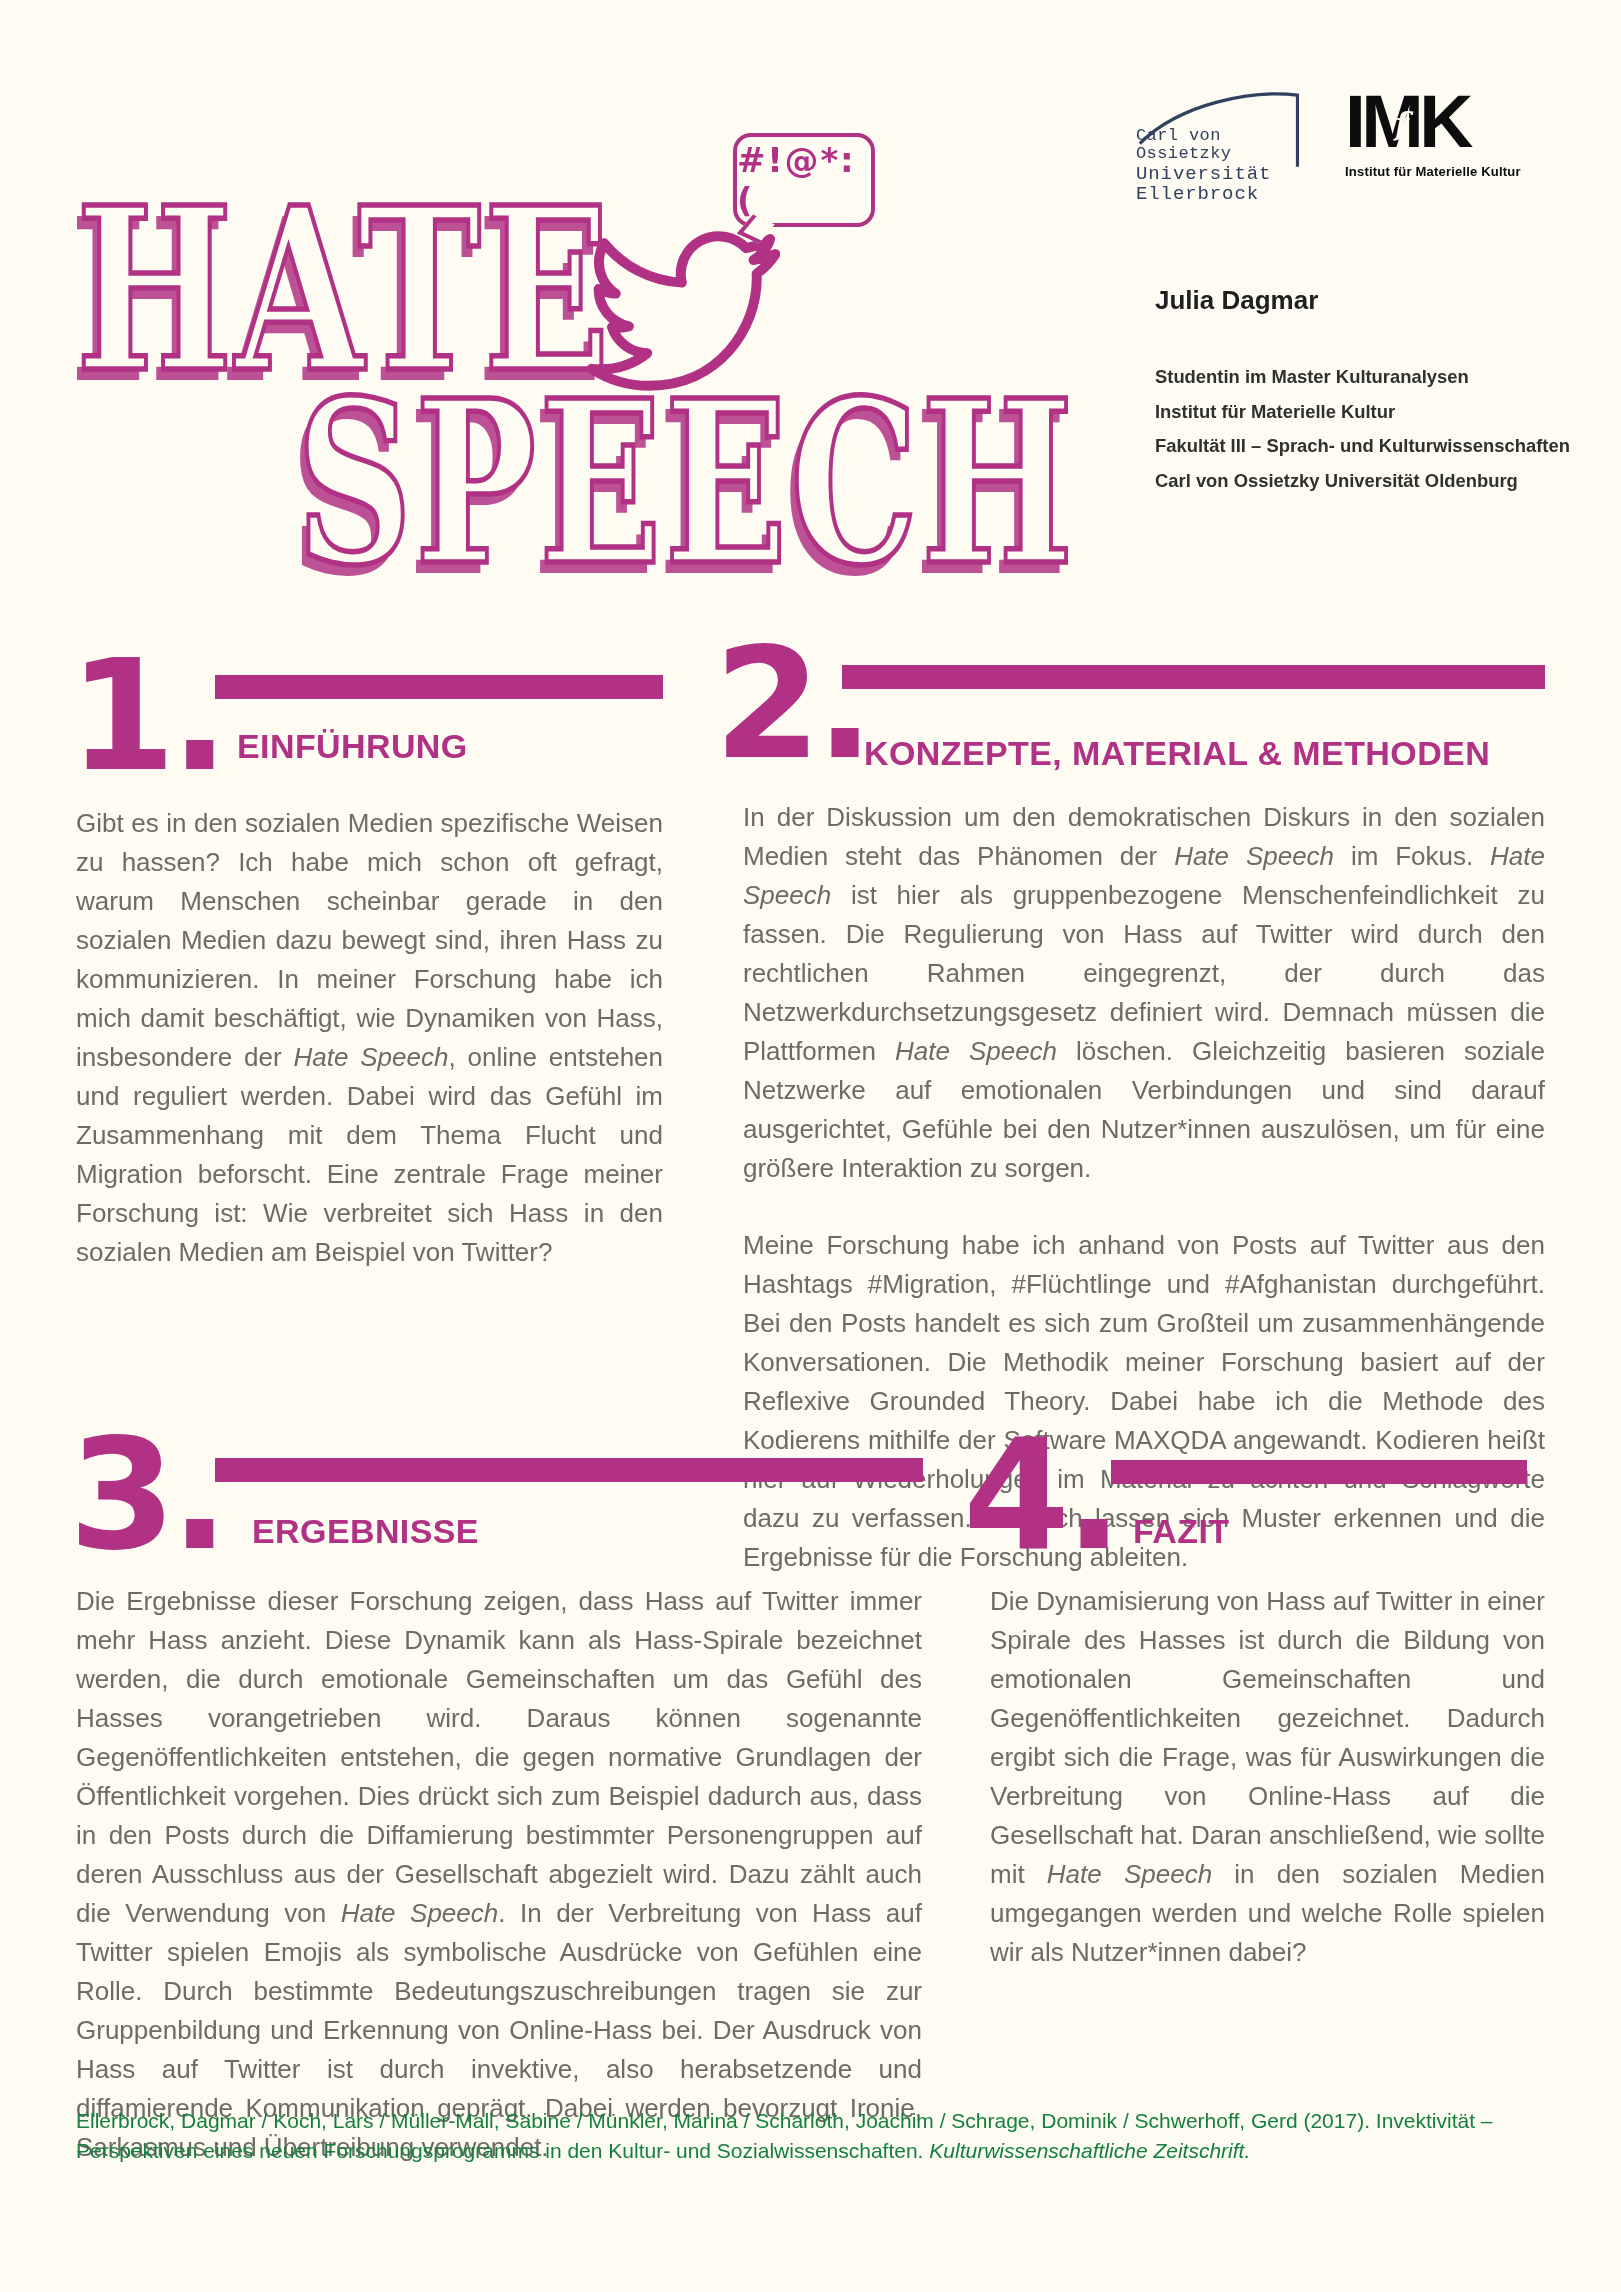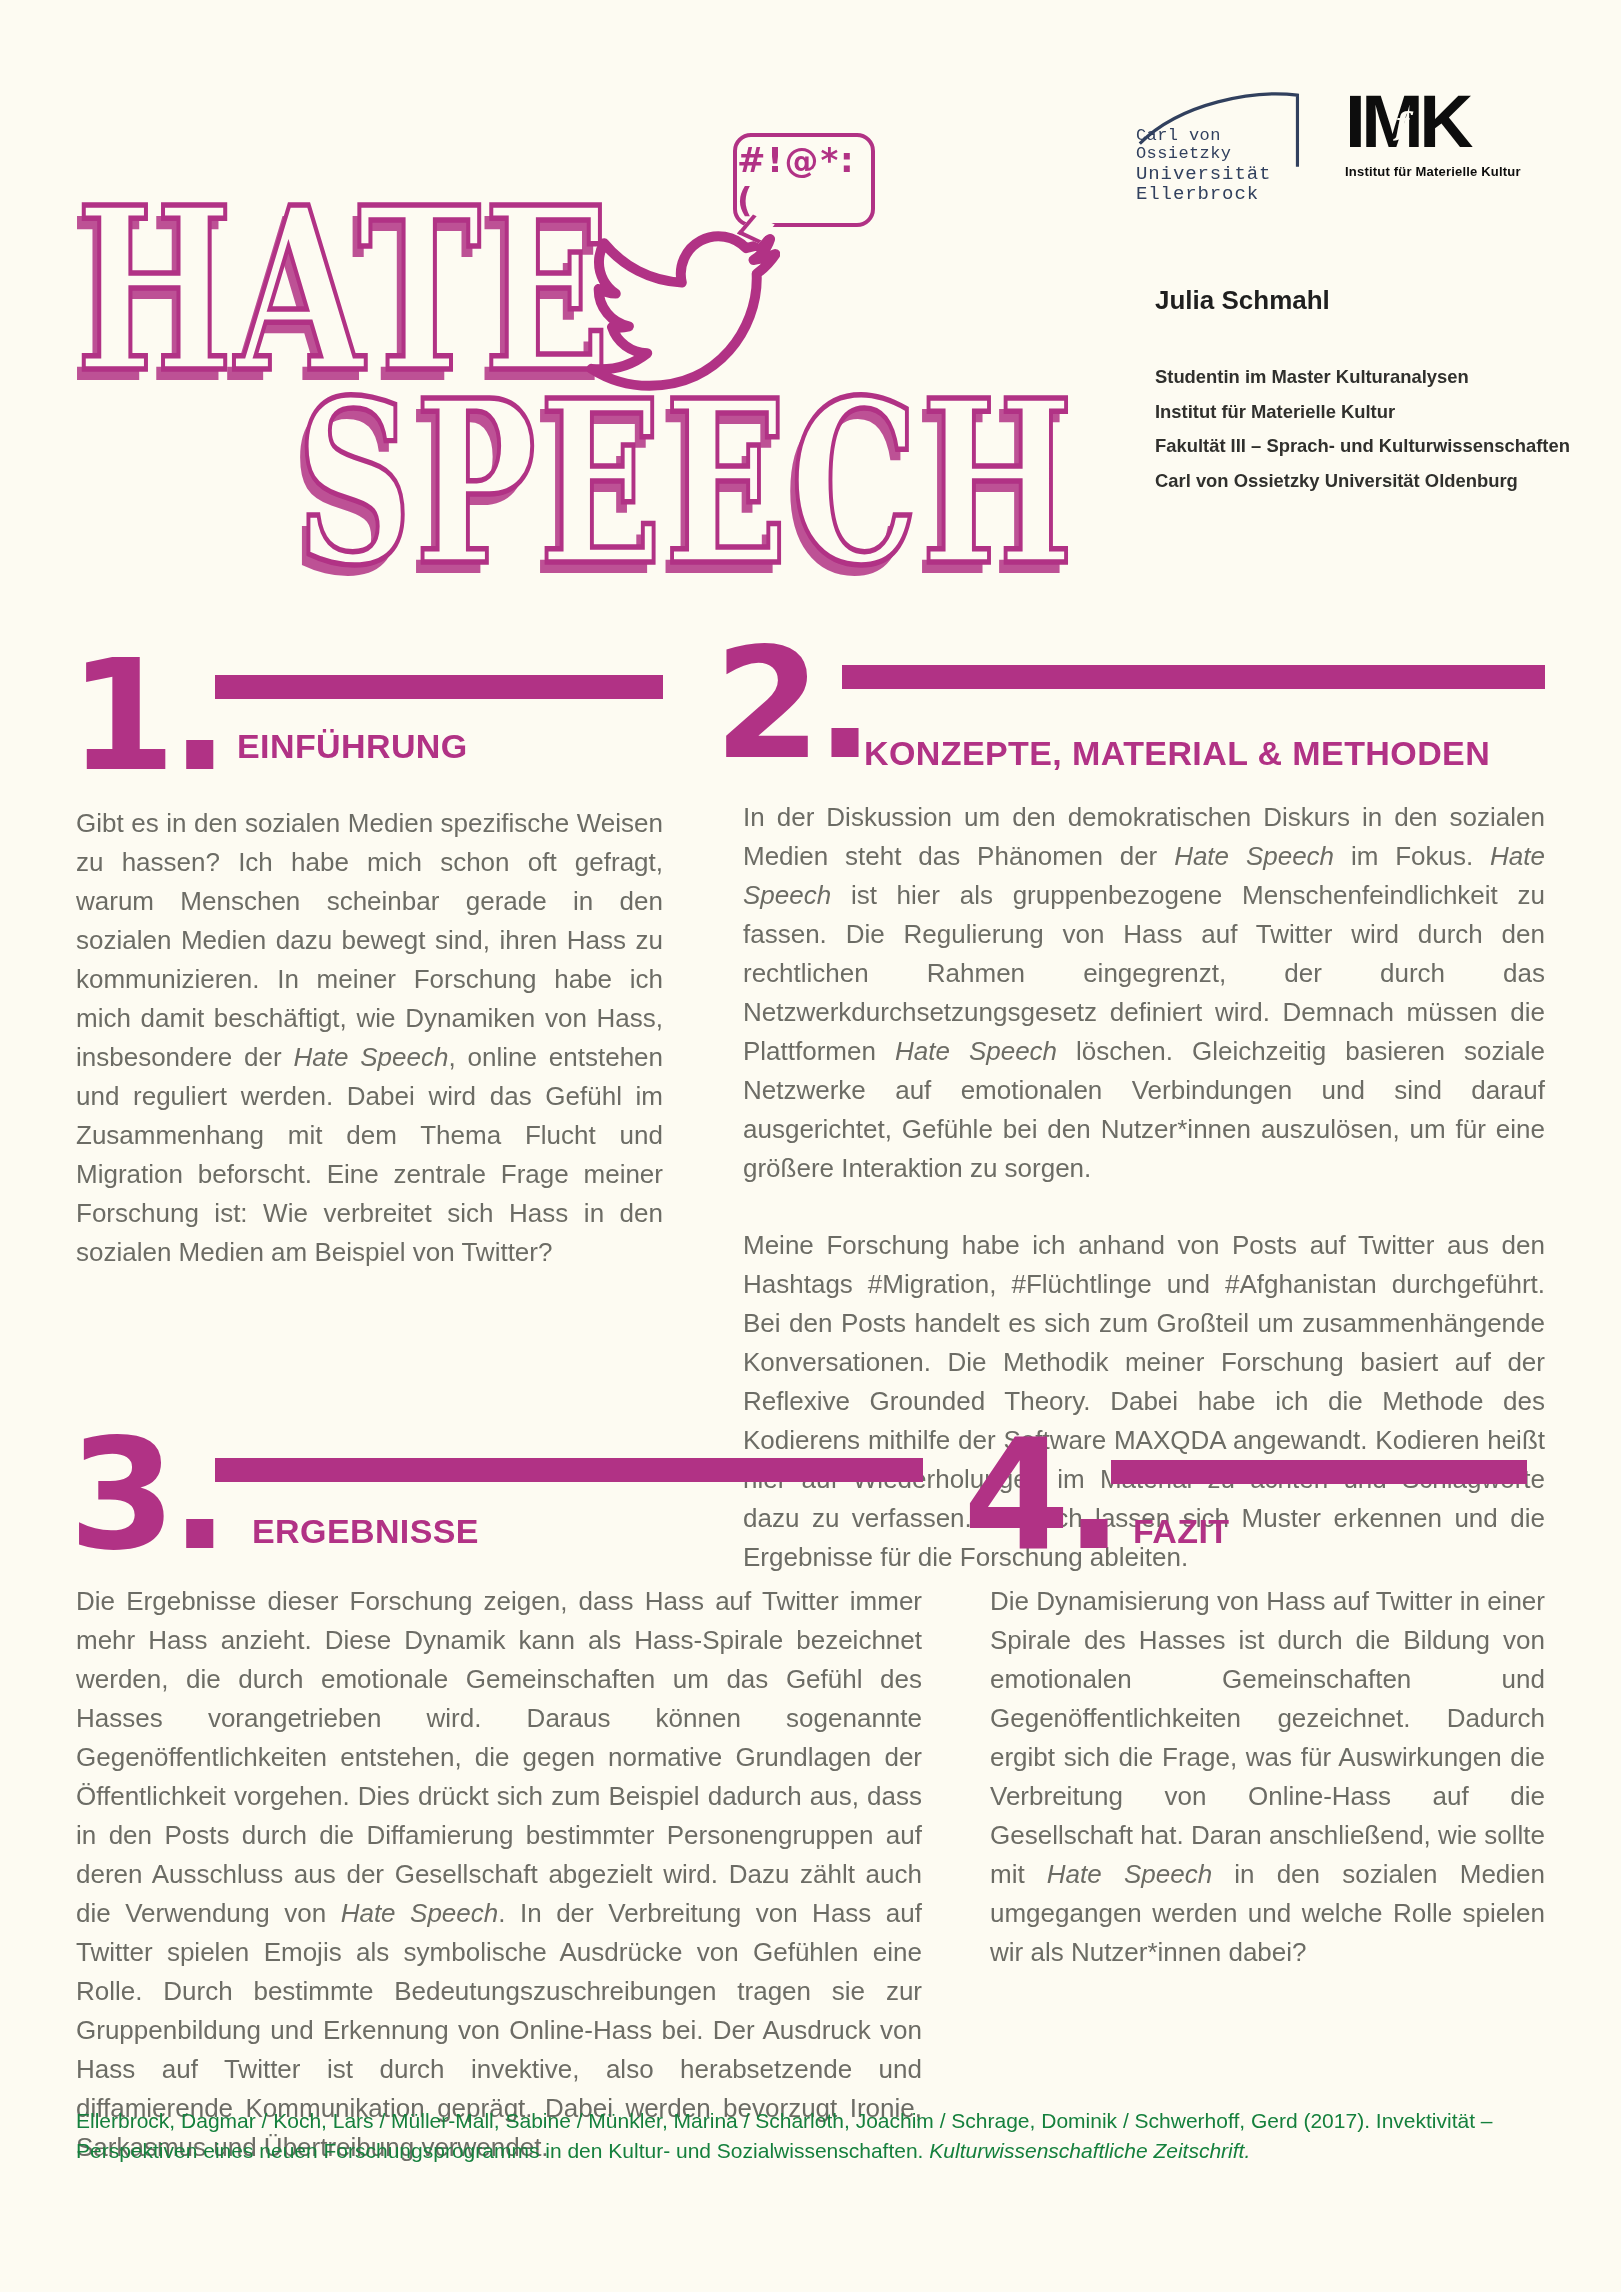--- a/index.html
+++ b/index.html
@@ -134,21 +134,21 @@
 
   <div class="imk-logo">
     <div class="imk-acronym">
       <span>IMK</span>
       <span class="imk-f">f</span>
     </div>
     <div class="imk-caption">Institut für Materielle Kultur</div>
   </div>
 
   <div class="author">
-    <div class="author-name">Julia Schmahl</div>
+    <div class="author-name">Julia Dagmar</div>
     <div class="author-details">
         <div class="list-line">Studentin im Master Kulturanalysen</div>
         <div class="list-line">Institut für Materielle Kultur</div>
         <div class="list-line">Fakultät III – Sprach- und Kulturwissenschaften</div>
         <div class="list-line">Carl von Ossietzky Universität Oldenburg</div>
       </div>
   </div>
 
   <div class="section" id="section-1">
     <div class="sec-number">1.</div>

